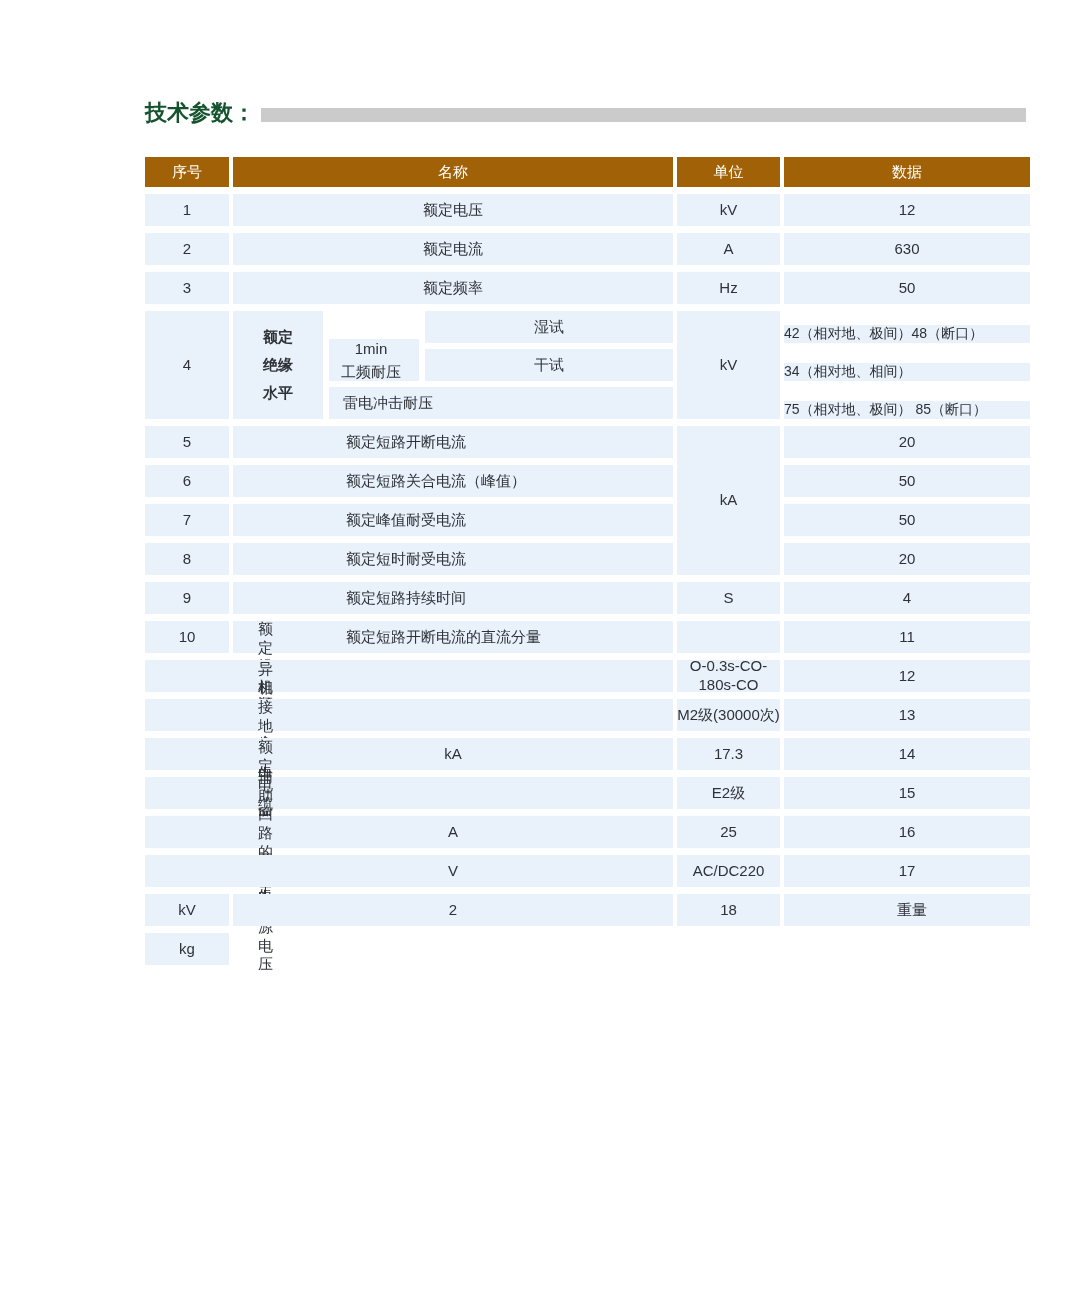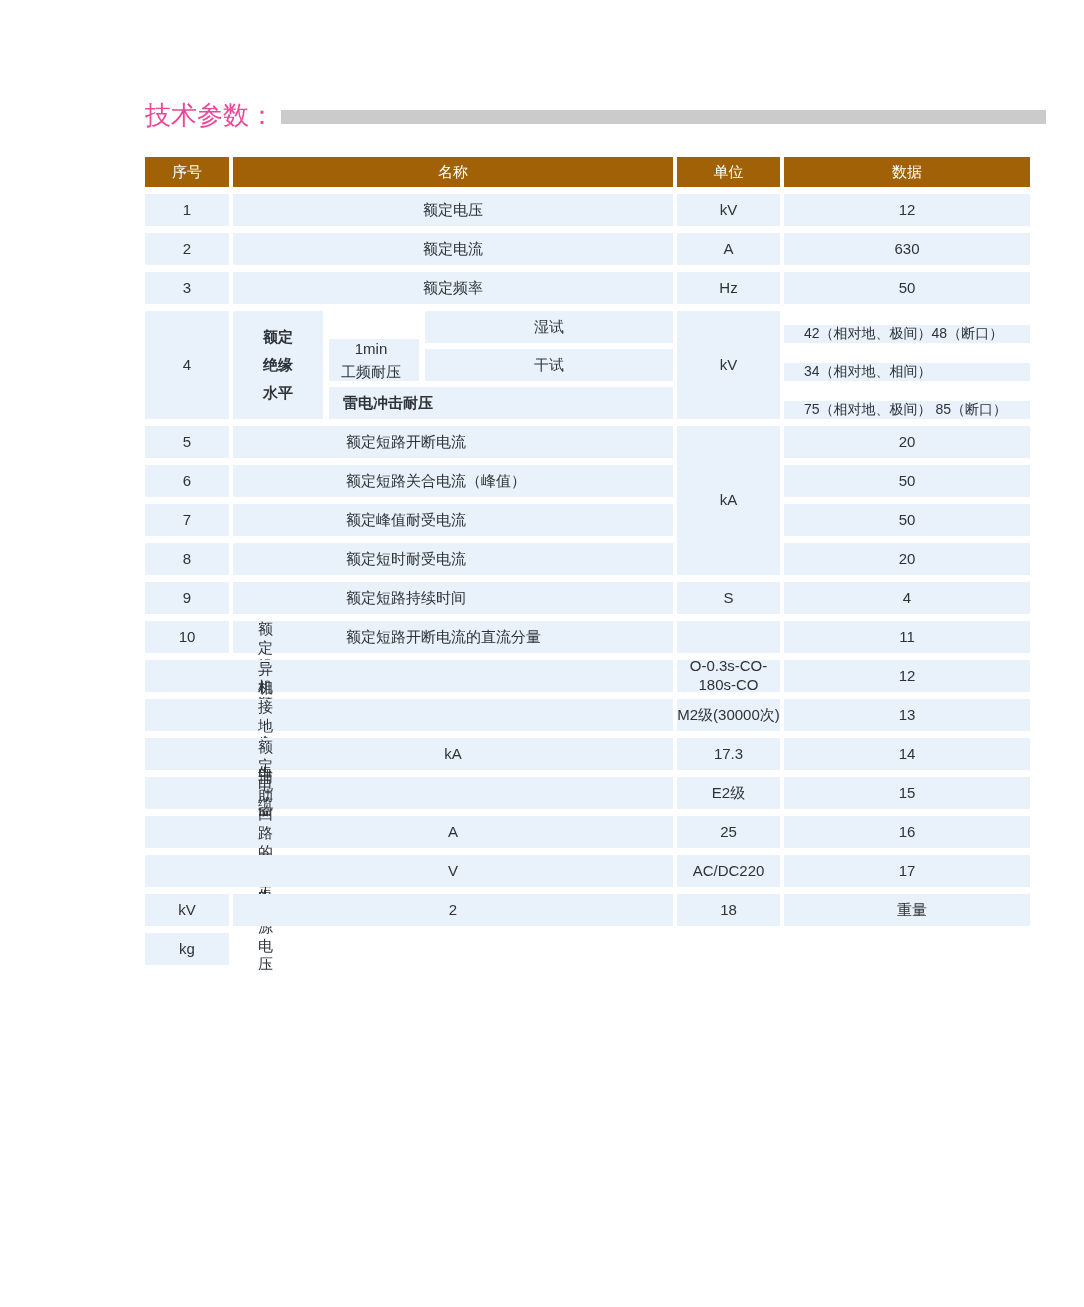--- a/index.html
+++ b/index.html
@@ -4,21 +4,21 @@
 <style>
   * { margin:0; padding:0; box-sizing:border-box; }
   html,body { background:#ffffff; }
   body {
     width:1084px; height:1307px; position:relative;
     font-family:"Liberation Sans","DejaVu Sans",sans-serif;
     color:#2e3237;
   }
   
   .title-row { position:absolute; left:145px; top:98px; display:flex; align-items:center; }
-  .page-title { font-size:26px; font-weight:normal; color:#ec4899; white-space:nowrap; }
+  .page-title { font-size:22px; font-weight:bold; color:#14532d; white-space:nowrap; }
   .title-bar { width:765px; height:14px; background:#cbcbcb; margin-left:6px; margin-top:3px; }
 
   
   .spec-table {
     position:absolute; left:145px; top:157px;
     display:grid;
     grid-template-columns:84px 440px 103px 246px;
     grid-template-rows:30px 32px 32px 32px 108px repeat(14,32px);
     column-gap:4px; row-gap:7px;
     font-size:15px;
@@ -40,22 +40,22 @@
     grid-template-rows:32px 32px 32px;
     gap:6px;
   }
   .r4d {
     display:grid;
     grid-template-rows:32px 32px 32px;
     gap:6px;
   }
   .ins { grid-row:span 3; line-height:28px;font-weight:bold; }
   .pf  { grid-row:span 2; justify-content:flex-start; padding-left:12px; text-align:center; line-height:23px;margin-top:28px; }
-  .lt  { grid-column:span 2; justify-content:flex-start; padding-left:14px; text-align:left;font-weight:bold; }
-  .dl  { justify-content:flex-start; padding-left:20px; text-align:center; font-size:14px;margin-top:14px; }
+  .lt  { grid-column:span 2; justify-content:flex-start; padding-left:14px; text-align:left; }
+  .dl  { justify-content:flex-start; padding-left:0; text-align:center; font-size:14px;margin-top:14px; }
 </style>
 </head>
 <body>
 
 <div class="title-row">
   <span class="page-title">技术参数：</span>
   <span class="title-bar"></span>
 </div>
 
 <div class="spec-table">

